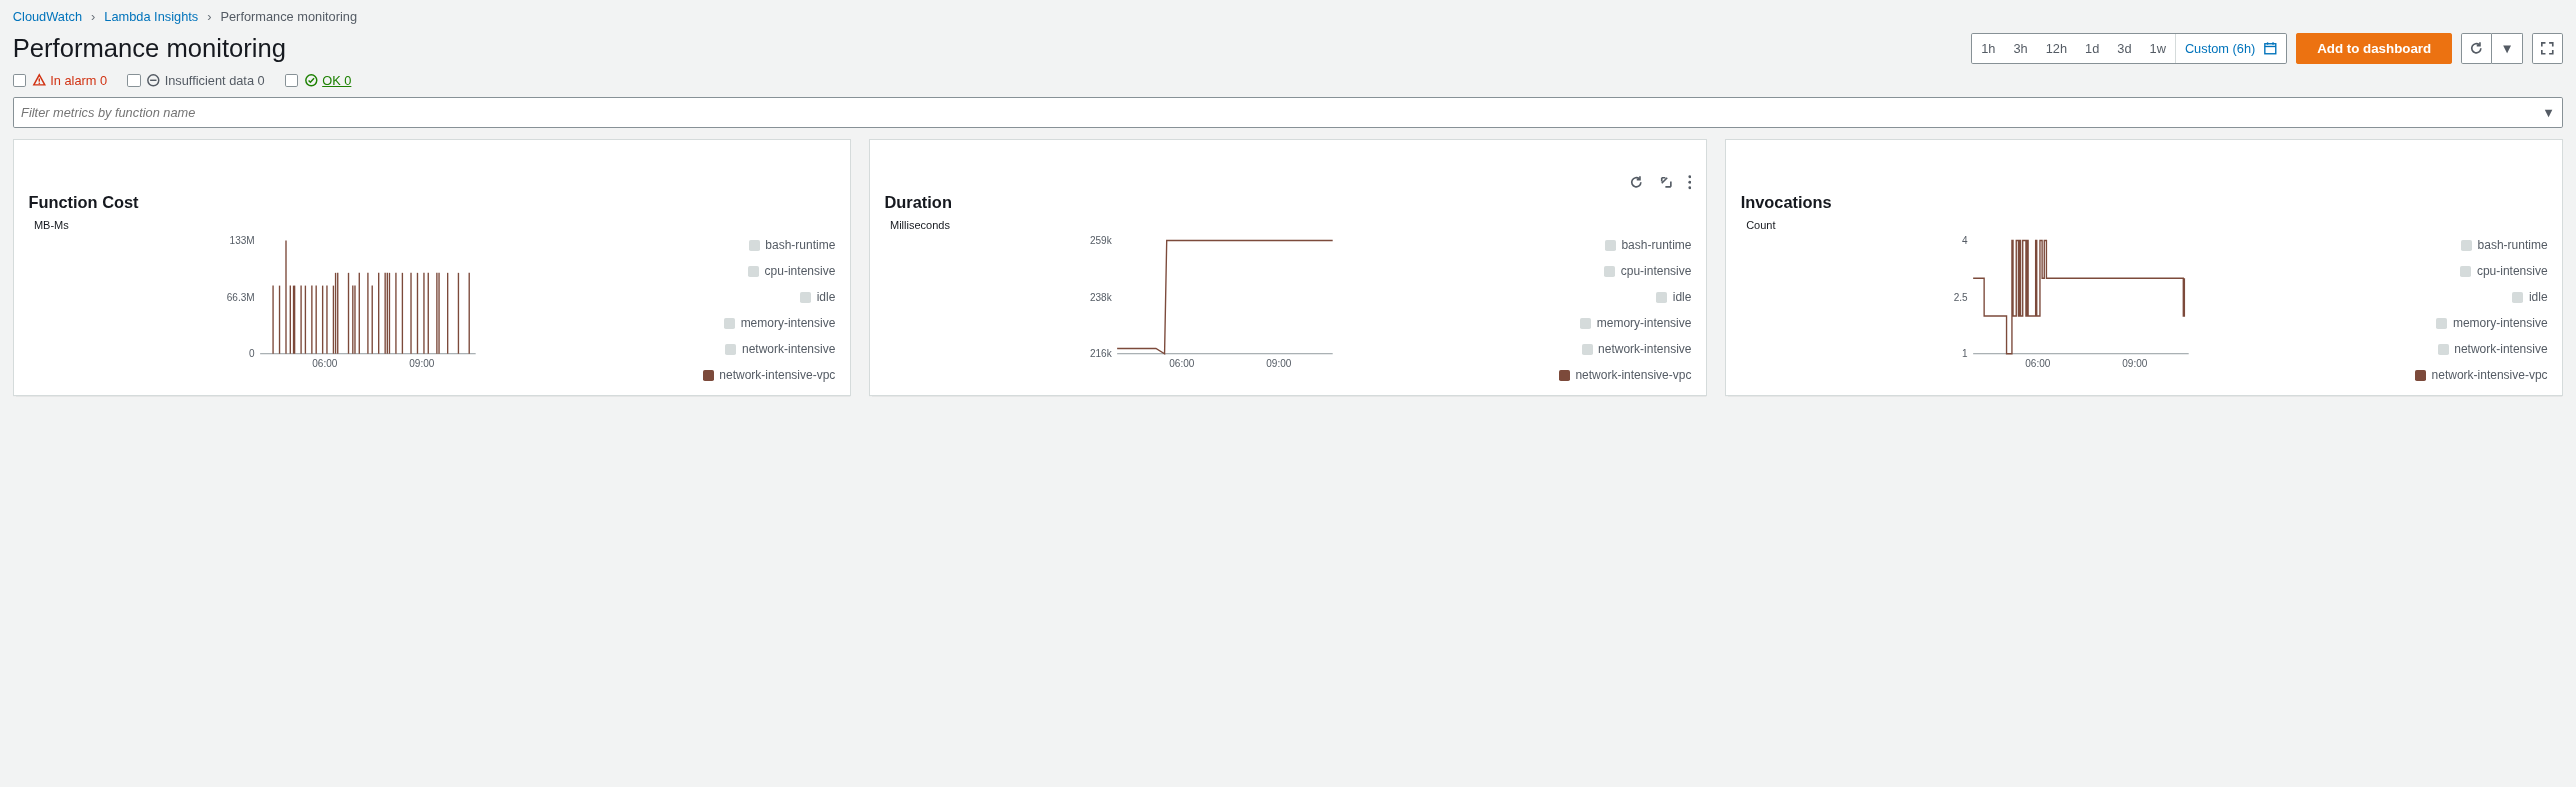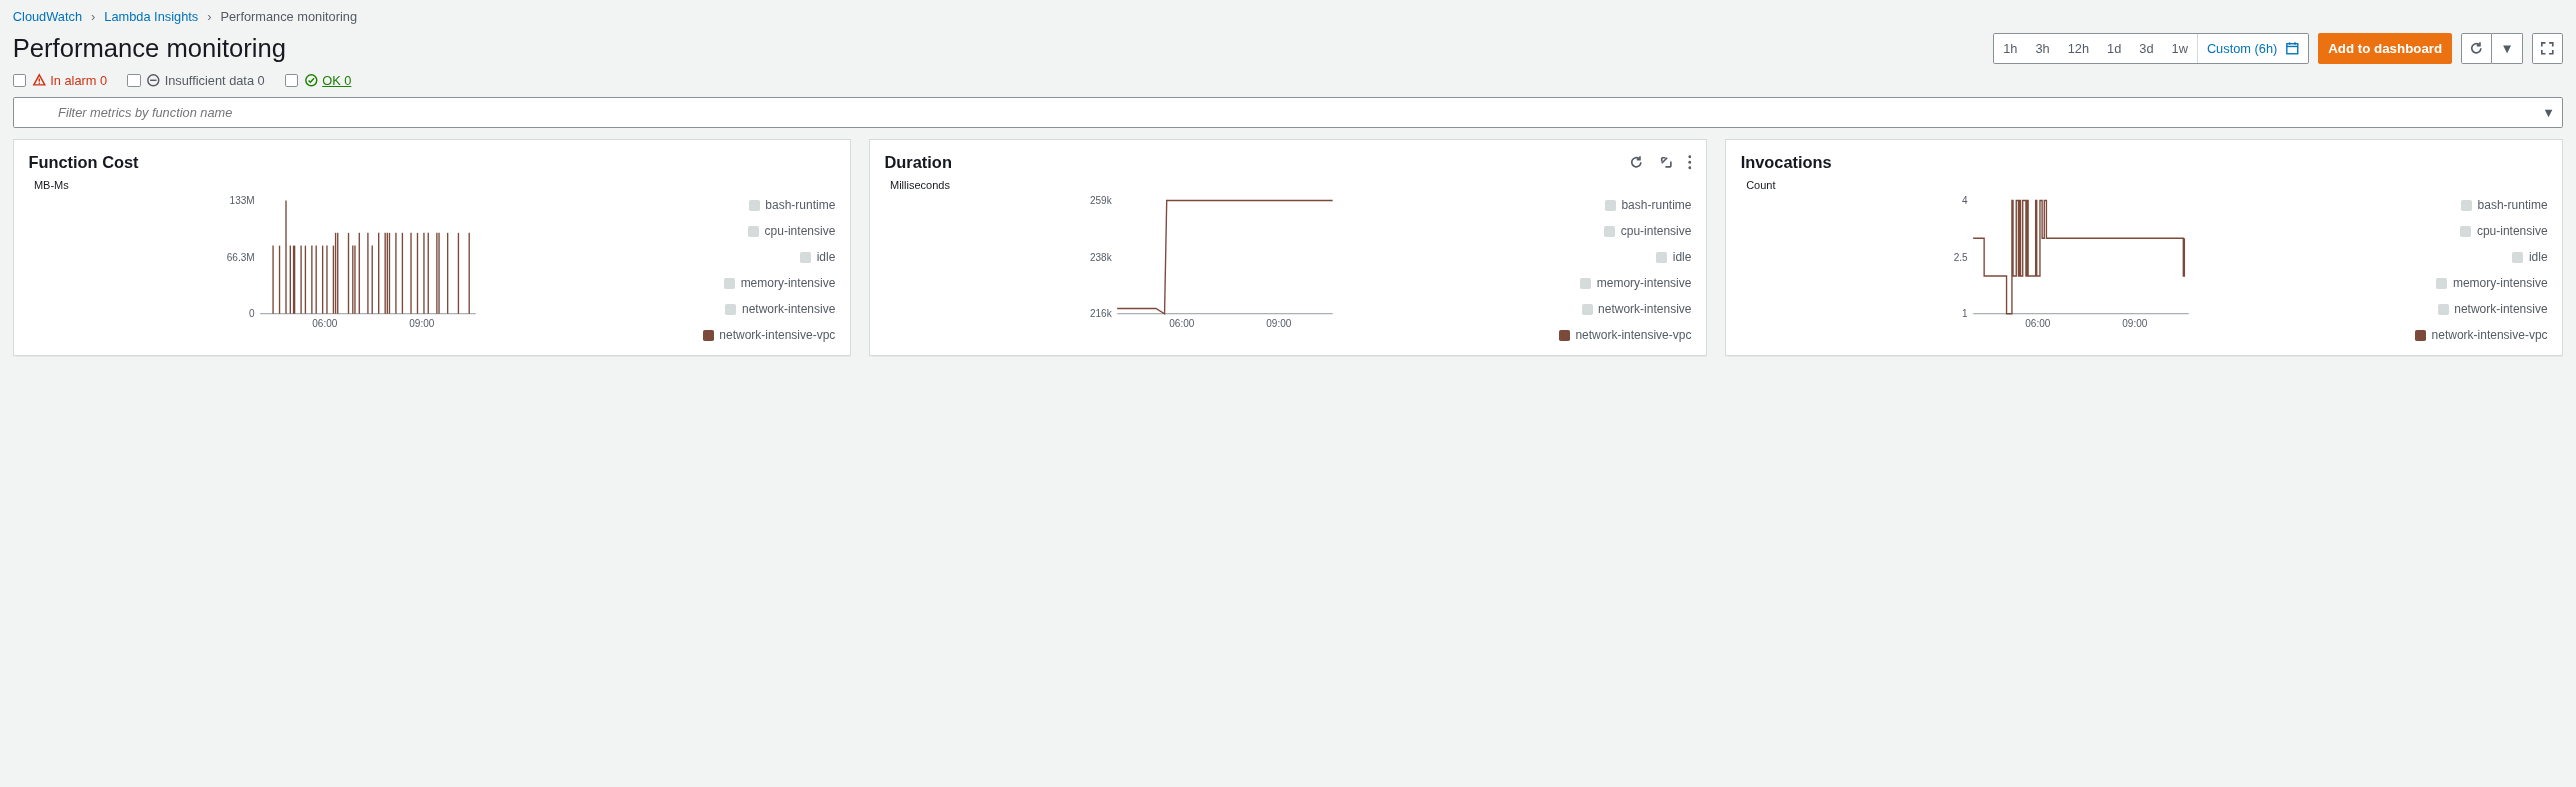--- a/index.html
+++ b/index.html
@@ -9,38 +9,38 @@
   .breadcrumb a { color: #0073bb; text-decoration: none; cursor: pointer; }
   .breadcrumb .chev { color: #687078; }
   .breadcrumb .cur { color: #545b64; }
   .header-row { display: flex; align-items: center; justify-content: space-between; gap: 14.6px; margin-bottom: 9px; }
   .page-title { font-size: 25.6px; font-weight: 400; }
   .header-right { display: flex; align-items: center; gap: 9px; }
   .time-group { display: flex; align-items: center; border: 0.9px solid #879196; border-radius: 1.8px; background: #fff; height: 31px; }
   .time-btn { padding: 0 9px; height: 100%; display: flex; align-items: center; color: #545b64; cursor: pointer; font-size: 12.8px; }
   .time-btn.custom { color: #0073bb; font-weight: 400; border-left: 0.9px solid #d5dbdb; gap: 7.3px; }
   .btn { border: 0.9px solid #879196; background: #fff; border-radius: 1.8px; height: 31px; display: flex; align-items: center; justify-content: center; cursor: pointer; color: #545b64; }
-  .btn.orange { background: #ec7211; border-color: #ec7211; color: #fff; font-weight: 700; padding: 0 9px; }
+  .btn.orange { background: #ec7211; border-color: #ec7211; color: #fff; font-weight: 700; padding: 0 20px; }
   .btn.icon { width: 31px; }
   .btn-grp { display: flex; }
   .btn-grp .btn:first-child { border-top-right-radius: 0; border-bottom-right-radius: 0; }
   .btn-grp .btn:last-child { border-top-left-radius: 0; border-bottom-left-radius: 0; border-left: none; }
   .filters-row { display: flex; align-items: center; gap: 20px; margin-bottom: 9px; }
   .filter { display: flex; align-items: center; gap: 5.5px; justify-content: flex-end; }
   .chk { width: 13.7px; height: 13.7px; border: 0.9px solid #879196; border-radius: 1.8px; background: #fff; display: inline-block; }
   .status-alarm { color: #d13212; display: flex; align-items: center; gap: 3.7px; }
   .status-insuff { color: #545b64; display: flex; align-items: center; gap: 3.7px; }
   .status-ok { color: #1d8102; display: flex; align-items: center; gap: 3.7px; text-decoration: underline; }
   .filter-input-wrap { border: 0.9px solid #879196; border-radius: 1.8px; background: #fff; display: flex; align-items: center; padding: 0 7.3px; height: 31px; }
-  .filter-input-wrap input { flex: 1; border: none; outline: none; font-size: 12.8px; font-style: italic; color: #545b64; margin-left: 37px; }
+  .filter-input-wrap input { flex: 1; border: none; outline: none; font-size: 12.8px; font-style: italic; color: #545b64; }
   .filter-input-wrap .caret { color: #545b64; }
   .charts { display: grid; grid-template-columns: 1fr 1fr 1fr; gap: 18px; margin-top: 11px; }
   .card { background: #fff; border: 0.9px solid #d5dbdb; box-shadow: 0 0.9px 0.9px rgba(0,0,0,0.05); padding: 12.8px 14.6px; }
   .card-head { display: flex; align-items: center; justify-content: space-between; margin-bottom: 7.3px; }
-  .card-title { font-size: 16.4px; font-weight: 700; }
+  .card-title { font-size: 16.4px; font-weight: 700; margin-top: 40px; }
   .card-actions { display: flex; gap: 14.6px; color: #545b64; }
   .card-actions span { cursor: pointer; }
   .card-body { display: flex; gap: 9px; }
   .plot-wrap { flex: 1; }
   .unit { font-size: 11px; color: #16191f; margin-bottom: 3.7px; margin-left: 5.5px; }
   .legend { width: 151px; font-size: 12px; color: #545b64; display: flex; flex-direction: column; gap: 12px; padding-top: 3.7px; align-items: flex-end; }
   .legend-item { display: flex; align-items: center; gap: 5.5px; cursor: pointer; }
   .swatch { width: 11px; height: 11px; border-radius: 1.8px; display: inline-block; }
   .swatch.grey { background: #d5dbdb; }
   .swatch.brown { background: #7c4a3b; }

